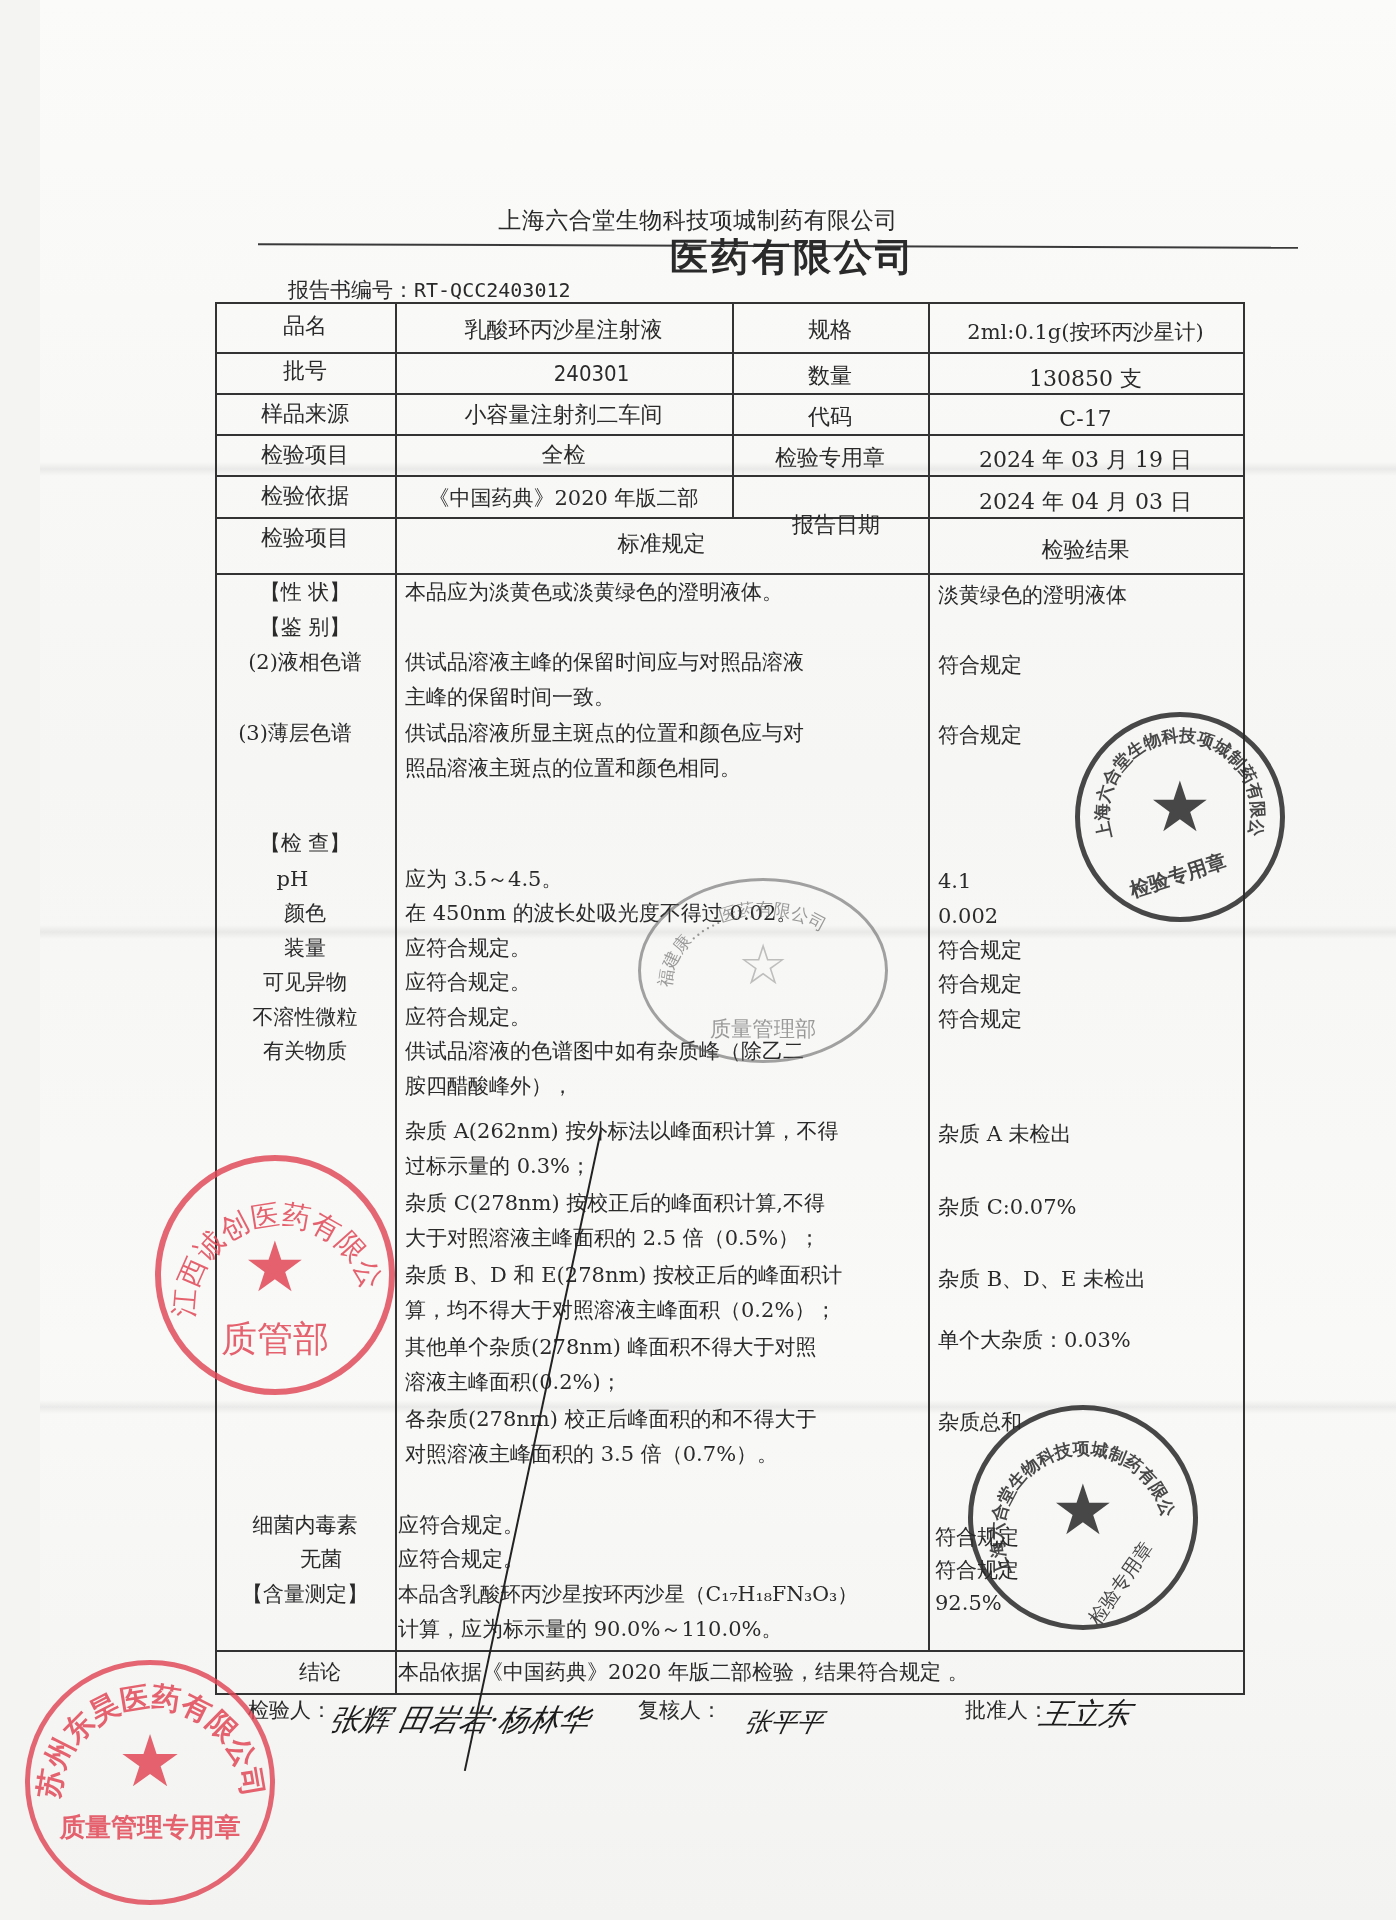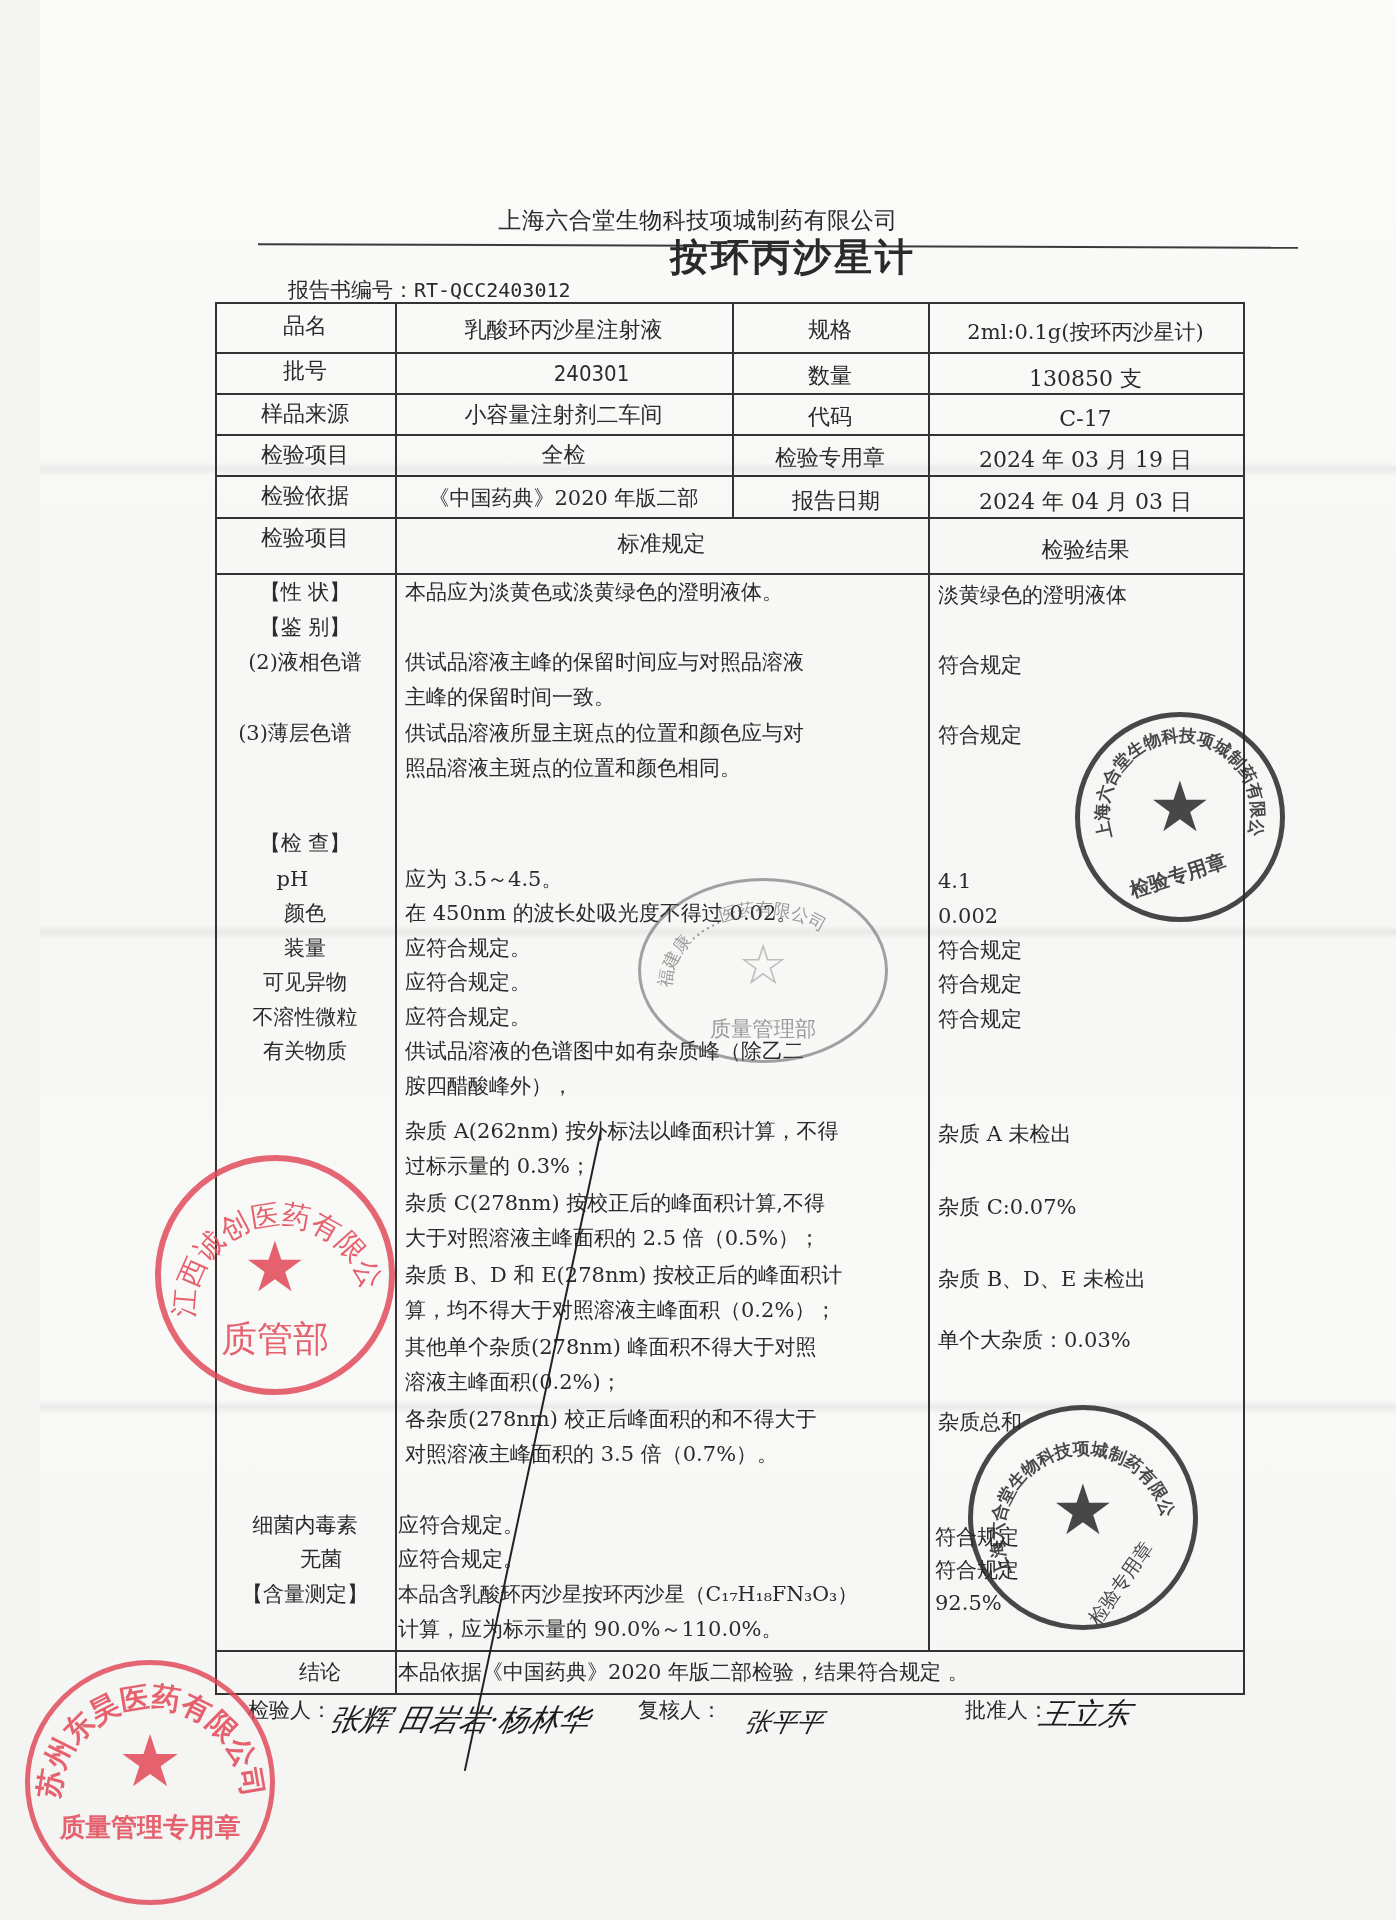--- a/index.html
+++ b/index.html
@@ -42,21 +42,21 @@
 </head>
 <body>
 
 <div class="paper"></div>
 <div class="crease" style="top:462px"></div>
 <div class="crease" style="top:925px"></div>
 <div class="crease" style="top:1400px"></div>
 
 <div class="abs company">上海六合堂生物科技项城制药有限公司</div>
 <div class="hr-top"></div>
-<div class="abs title">按环丙沙星计</div>
+<div class="abs title">医药有限公司</div>
 <div class="abs reportno">
   <span>报告书编号：</span><span class="code">RT-QCC2403012</span>
 </div>
 
 <div>
 
   <div class="grid h" style="left:215px;top:302px;width:1030px"></div>
   <div class="grid h" style="left:215px;top:352px;width:1030px"></div>
   <div class="grid h" style="left:215px;top:393px;width:1030px"></div>
   <div class="grid h" style="left:215px;top:434px;width:1030px"></div>
@@ -88,21 +88,21 @@
 <div class="cell ctr" style="left:732px;top:403px;width:196px">代码</div>
 <div class="cell ctr" style="left:928px;top:405px;width:315px">C-17</div>
 
 <div class="cell ctr" style="left:215px;top:441px;width:180px">检验项目</div>
 <div class="cell ctr" style="left:395px;top:441px;width:337px">全检</div>
 <div class="cell ctr" style="left:732px;top:444px;width:196px">检验专用章</div>
 <div class="cell ctr" style="left:928px;top:446px;width:315px">2024 年 03 月 19 日</div>
 
 <div class="cell ctr" style="left:215px;top:482px;width:180px">检验依据</div>
 <div class="cell ctr" style="left:395px;top:484px;width:337px;font-size:21px">《中国药典》2020 年版二部</div>
-<div class="cell ctr" style="left:732px;top:487px;width:208px">报告日期</div>
+<div class="cell ctr" style="left:732px;top:511px;width:208px">报告日期</div>
 <div class="cell ctr" style="left:928px;top:488px;width:315px">2024 年 04 月 03 日</div>
 
 <div class="cell ctr" style="left:215px;top:524px;width:180px">检验项目</div>
 <div class="cell ctr" style="left:395px;top:530px;width:533px">标准规定</div>
 <div class="cell ctr" style="left:928px;top:536px;width:315px">检验结果</div>
 
 <div>
 
   <div class="cell ctr txt" style="left:215px;top:575px;width:180px">【性 状】</div>
   <div class="cell txt" style="left:405px;top:575px">本品应为淡黄色或淡黄绿色的澄明液体。</div>

